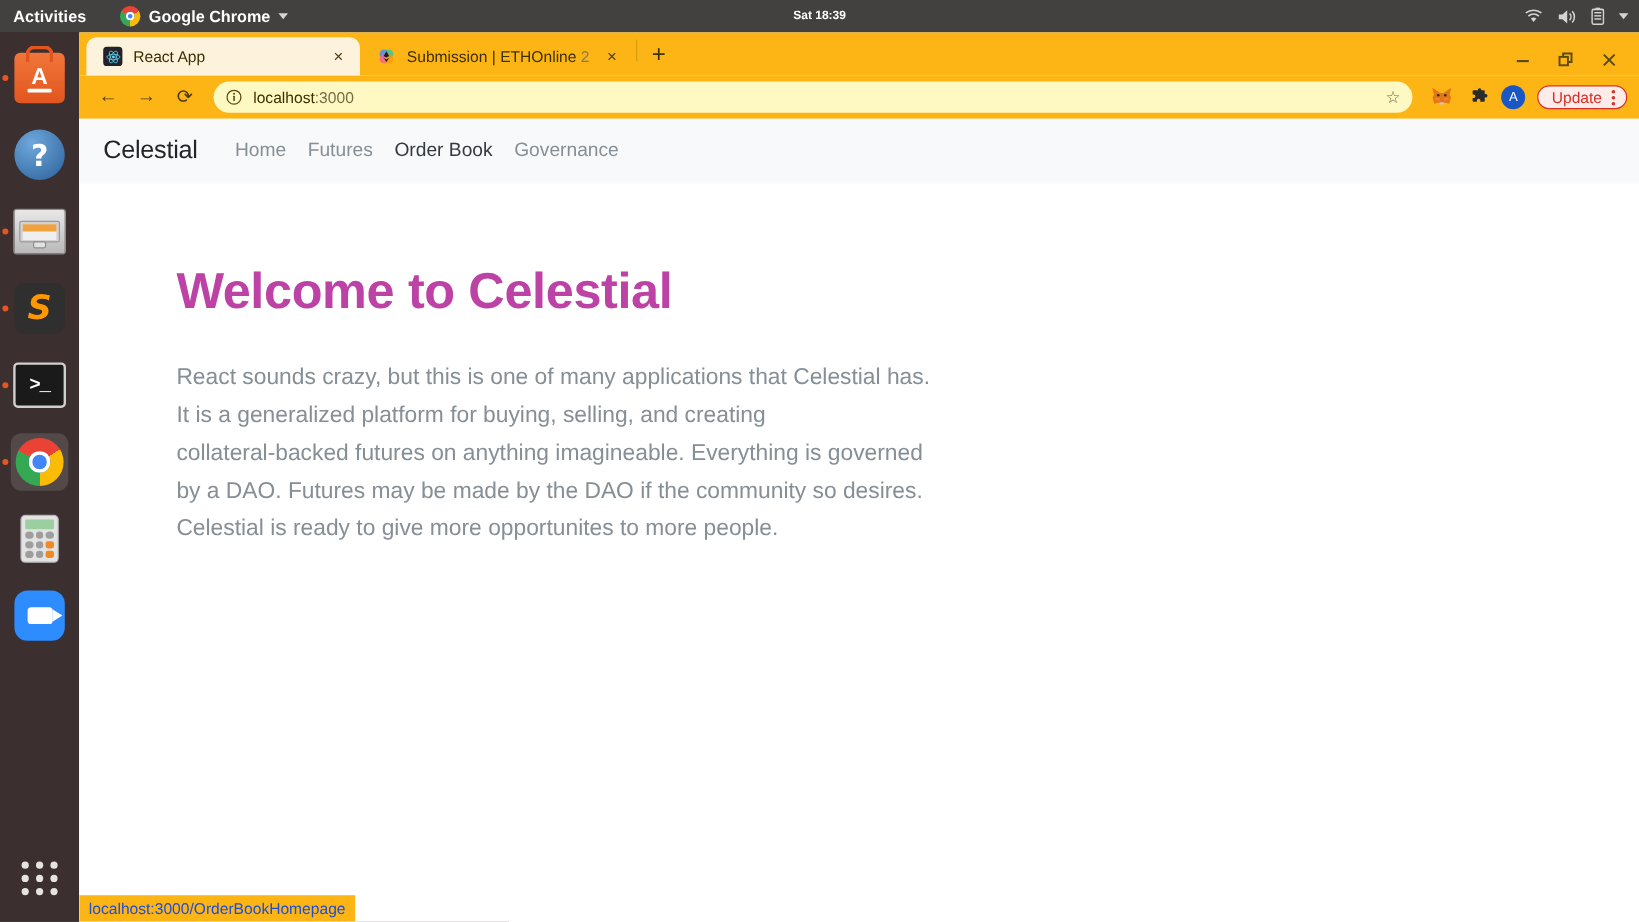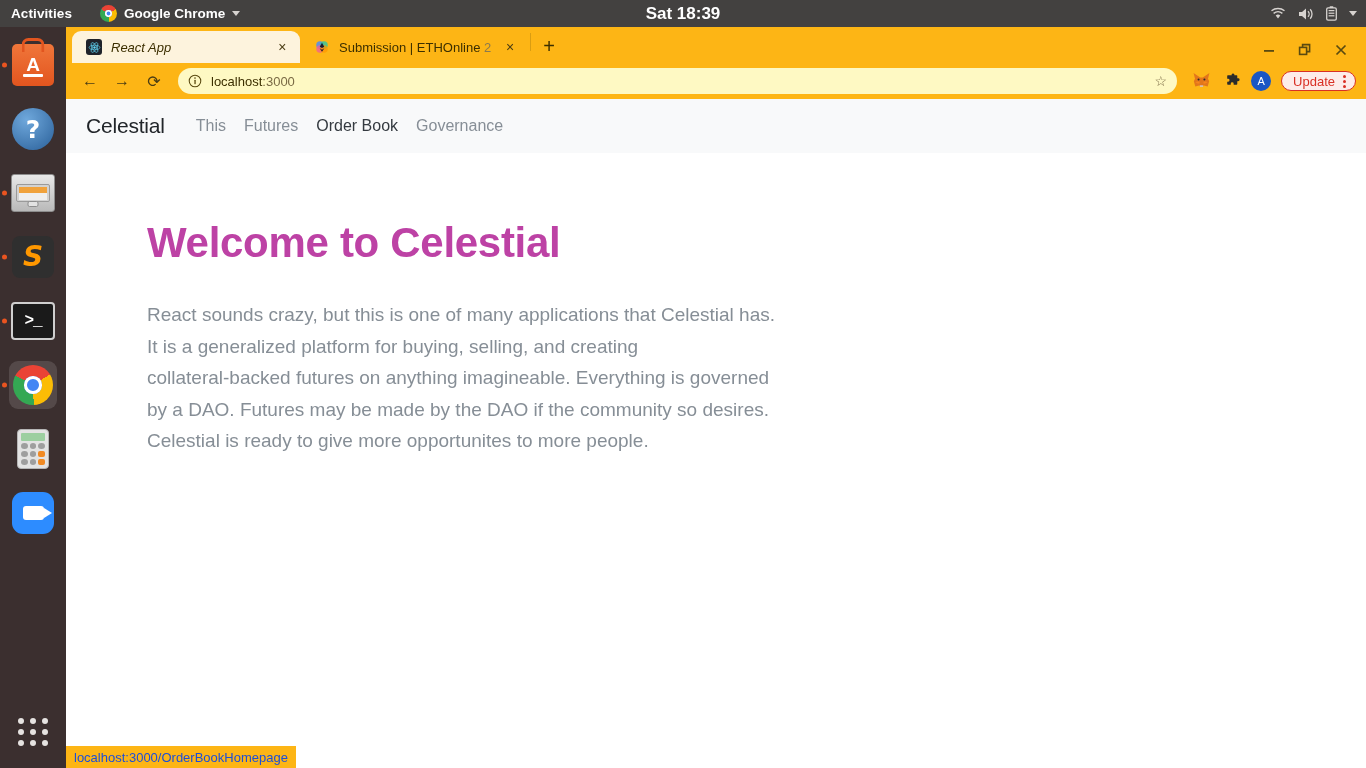--- a/index.html
+++ b/index.html
@@ -18,21 +18,21 @@
     display: flex; align-items: center;
     color: #ffffff; font-size: 13.5px;
   }
   #topbar .activities { margin-left: 11px; font-weight: 600; letter-spacing: .1px; }
   #topbar .appmenu {
     margin-left: 28px; display: flex; align-items: center; gap: 7px;
     font-weight: 600;
   }
   #topbar .clock {
     position: absolute; left: 0; right: 0; text-align: center;
-    font-weight: 600; font-size: 17px; pointer-events: none;
+    font-weight: 600; font-size: 10px; pointer-events: none;
   }
   #topbar .tray {
     position: absolute; right: 9px; display: flex; align-items: center; gap: 12px;
   }
   .chrome-dot-icon { width: 17px; height: 17px; border-radius: 50%;
     background:
       conic-gradient(from -60deg, #ea4335 0deg 120deg, #fbbc05 120deg 240deg, #34a853 240deg 360deg);
     position: relative; flex: none;
   }
   .chrome-dot-icon::after {
@@ -119,21 +119,21 @@
     background: #ffffff;
     display: flex; flex-direction: column;
   }
   #tabstrip {
     height: 36px; background: #fdb515; position: relative;
     display: flex; align-items: flex-end; padding-left: 6px;
   }
   .tab { height: 32px; display: flex; align-items: center; gap: 9px;
     padding: 0 10px 0 14px; border-radius: 9px 9px 0 0; font-size: 13px;
     color: #3c2f00; position: relative; }
-  .tab.active { background: #fdf3dd; width: 228px; font-style: italic; }
+  .tab.active { background: #fdf3dd; width: 228px; }
   .tab.inactive { width: 228px; color: #3c2f00; }
   .tab .title { flex: 1; white-space: nowrap; overflow: hidden; }
   .tab .title .dim { color: #8a7a50; }
   .tab .x { font-size: 14px; color: #4a3c14; width: 16px; text-align: center; cursor: pointer; }
   .tab-sep { width: 1px; height: 18px; background: #d99d12; align-self: center; margin: 0 4px 6px 2px; }
   .newtab { width: 28px; height: 28px; display: flex; align-items: center; justify-content: center;
     font-size: 20px; color: #3c2f00; margin-bottom: 3px; }
   .favicon-react { width: 16px; height: 16px; border-radius: 3px; background: #20232a;
     display: flex; align-items: center; justify-content: center; flex: none; }
   .favicon-eth { width: 16px; height: 16px; flex: none; position: relative; }
@@ -394,21 +394,21 @@
           <i></i>
           <i></i>
         </span>
     </span>
   </div>
 
   <div id="page">
 
     <div id="navbar">
       <span class="brand">Celestial</span>
-      <span class="nav-link">This</span>
+      <span class="nav-link">Home</span>
       <span class="nav-link">Futures</span>
       <span class="nav-link hover">Order Book</span>
       <span class="nav-link">Governance</span>
     </div>
 
     <div id="content">
       <h1 style="color: rgb(189, 66, 165);">Welcome to Celestial</h1>
       <div class="body">
         <div>React sounds crazy, but this is one of many applications that Celestial has.</div>
         <div>It is a generalized platform for buying, selling, and creating</div>

